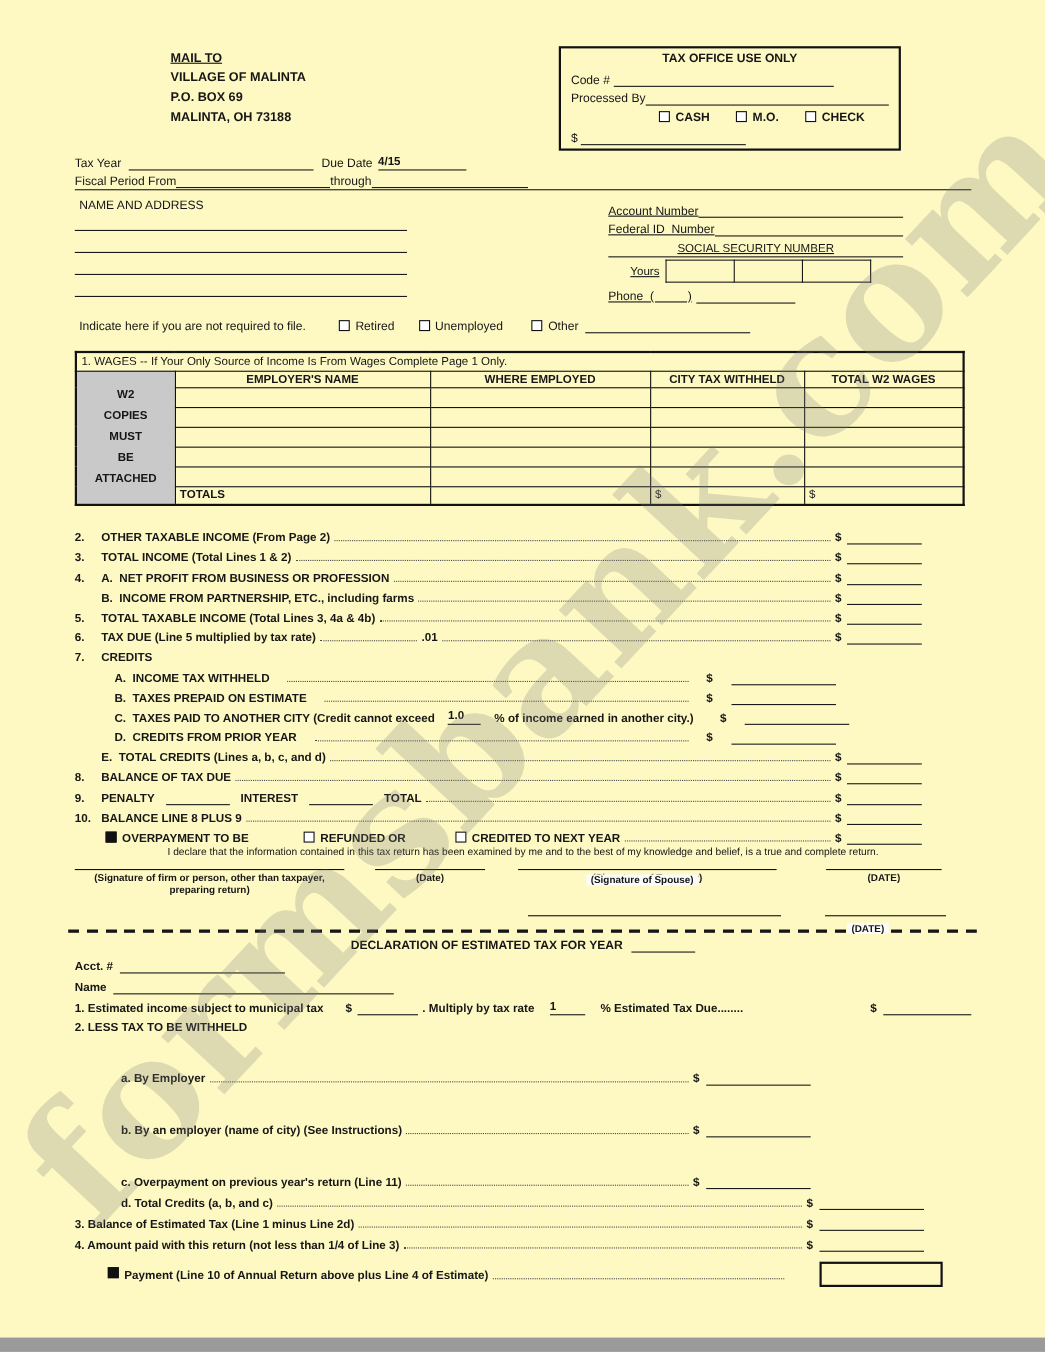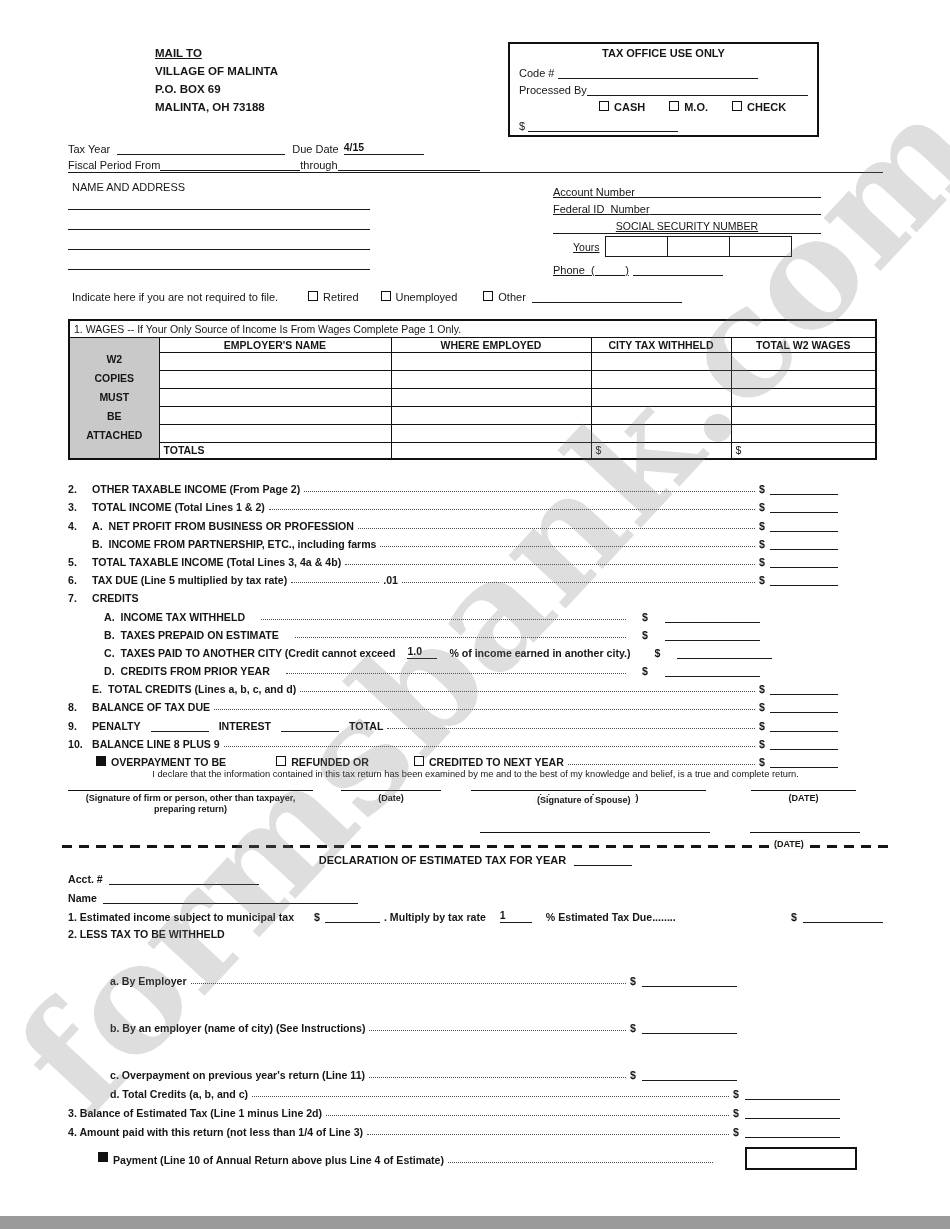--- a/index.html
+++ b/index.html
@@ -1,17 +1,17 @@
 <!DOCTYPE html>
 <html><head>
 <meta charset="utf-8">
 <style>
   *{margin:0;padding:0;box-sizing:border-box;}
   body{background:#d8d8d8;}
-  #page{position:relative;width:950px;height:1229px;margin:0 auto;background:#ffffff;
+  #page{position:relative;width:950px;height:1229px;margin:0 auto;background:#fef9c3;
         font-family:"Liberation Sans","DejaVu Sans",sans-serif;color:#161616;overflow:hidden;}
   .abs{position:absolute;}
   .b{font-weight:bold;}
   .u{text-decoration:underline;}
   .nw{white-space:pre;}
   .fl{display:flex;align-items:flex-end;}
   .blank{display:inline-block;border-bottom:1.3px solid #1a1a1a;height:13px;vertical-align:bottom;flex:0 0 auto;}
   .val{font-size:10.5px;height:15px;line-height:15px;font-weight:bold;}
   .dots{flex:1 1 10px;border-bottom:1.7px dotted #4a4a4a;margin:0 4px 3px 4px;min-width:8px;}
   .dotsfix{flex:0 0 auto;border-bottom:1.7px dotted #4a4a4a;margin:0 4px 3px 4px;}

